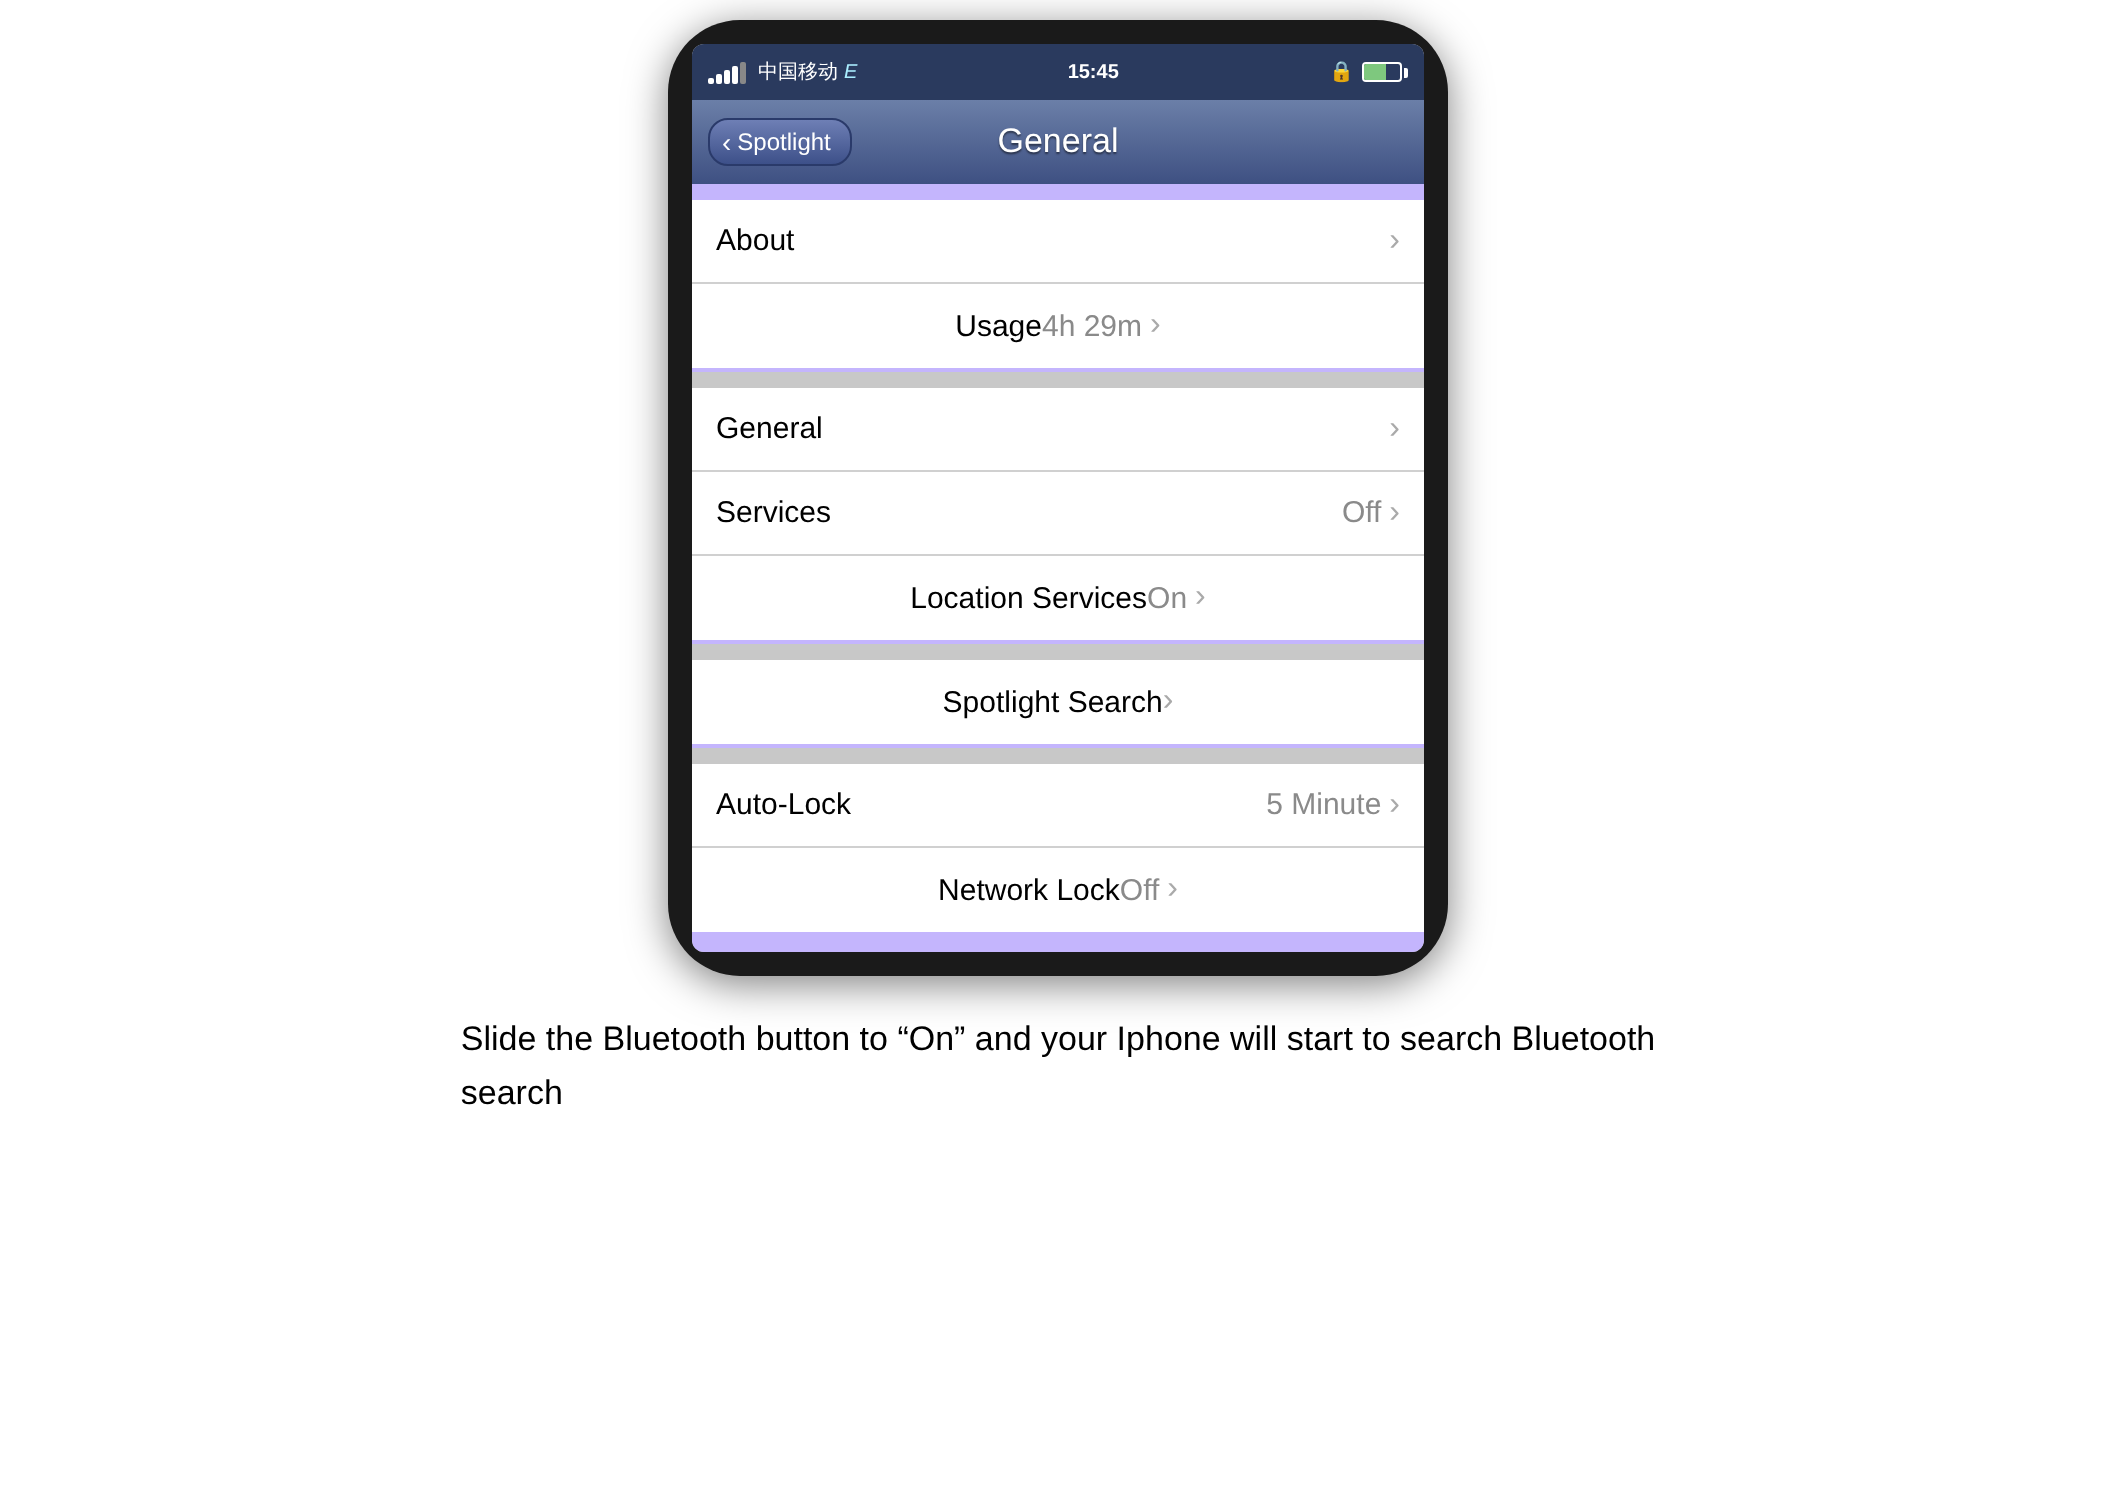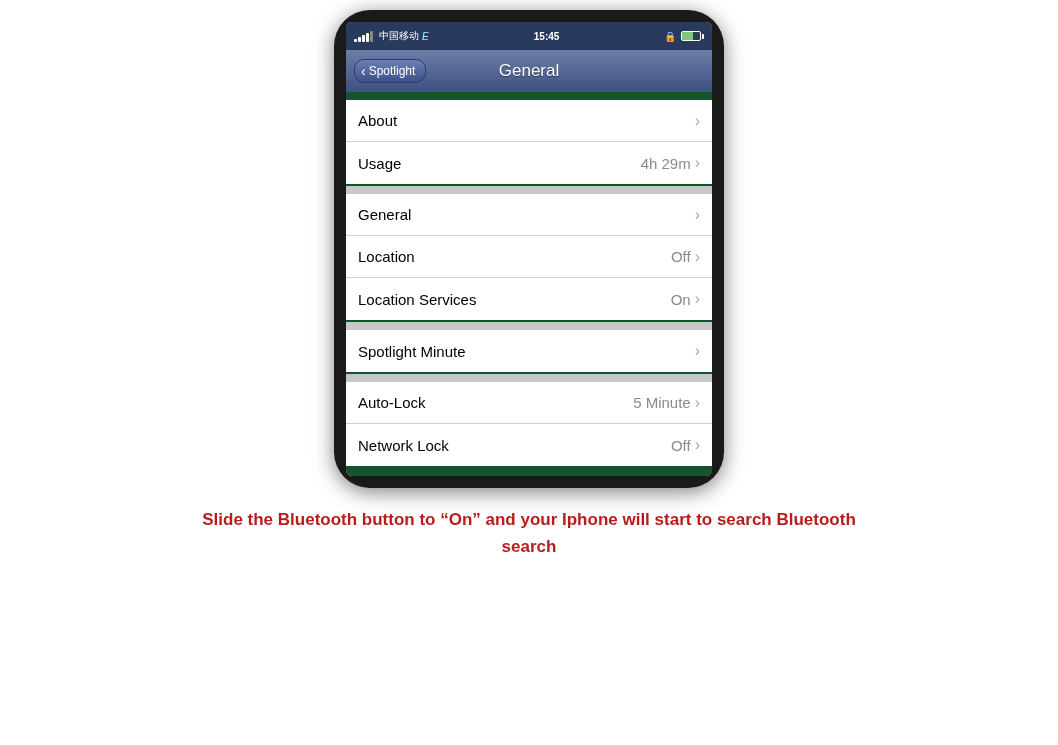--- a/index.html
+++ b/index.html
@@ -129,21 +129,21 @@
 
     .nav-title {
       color: #fff;
       font-size: 17px;
       font-weight: normal;
       text-shadow: 0 1px 1px rgba(0,0,0,0.5);
     }
 
     
     .settings-content {
-      background: #14532d;
+      background: #c4b5fd;
       padding: 8px 0;
     }
 
     .settings-group {
       background: #fff;
       margin-bottom: 2px;
     }
 
     .settings-group-spacer {
       height: 8px;
@@ -156,20 +156,21 @@
       justify-content: space-between;
       padding: 0 12px;
       height: 42px;
       border-bottom: 1px solid #d0d0d0;
       background: #fff;
       cursor: pointer;
     }
 
     .settings-row:last-child {
       border-bottom: none;
+      justify-content: center;
     }
 
     .row-left {
       display: flex;
       align-items: center;
     }
 
     .row-label {
       font-size: 15px;
       color: #000;
@@ -189,23 +190,23 @@
 
     .row-chevron {
       color: #aaa;
       font-size: 16px;
     }
 
     
     .caption {
       margin-top: 18px;
       font-size: 17px;
-      font-weight: bold;
-      text-align: center;
-      color: #b91c1c;
+      font-weight: normal;
+      text-align: left;
+      color: #000000;
       max-width: 800px;
       line-height: 1.6;
     }
   </style>
 </head>
 <body>
 
 <div class="phone-wrapper">
   <div class="phone-screen">
 
@@ -271,21 +272,21 @@
         <div class="settings-row">
           <div class="row-left">
             <span class="row-label">General</span>
           </div>
           <div class="row-right">
             <span class="row-chevron">›</span>
           </div>
         </div>
         <div class="settings-row">
           <div class="row-left">
-            <span class="row-label">Location</span>
+            <span class="row-label">Services</span>
           </div>
           <div class="row-right">
             <span class="row-value">Off</span>
             <span class="row-chevron">›</span>
           </div>
         </div>
         <div class="settings-row">
           <div class="row-left">
             <span class="row-label">Location Services</span>
           </div>
@@ -294,21 +295,21 @@
             <span class="row-chevron">›</span>
           </div>
         </div>
       </div>
 
       <div class="settings-group-spacer"></div>
 
       <div class="settings-group">
         <div class="settings-row">
           <div class="row-left">
-            <span class="row-label">Spotlight Minute</span>
+            <span class="row-label">Spotlight Search</span>
           </div>
           <div class="row-right">
             <span class="row-chevron">›</span>
           </div>
         </div>
       </div>
 
       <div class="settings-group-spacer"></div>
 
       <div class="settings-group">

